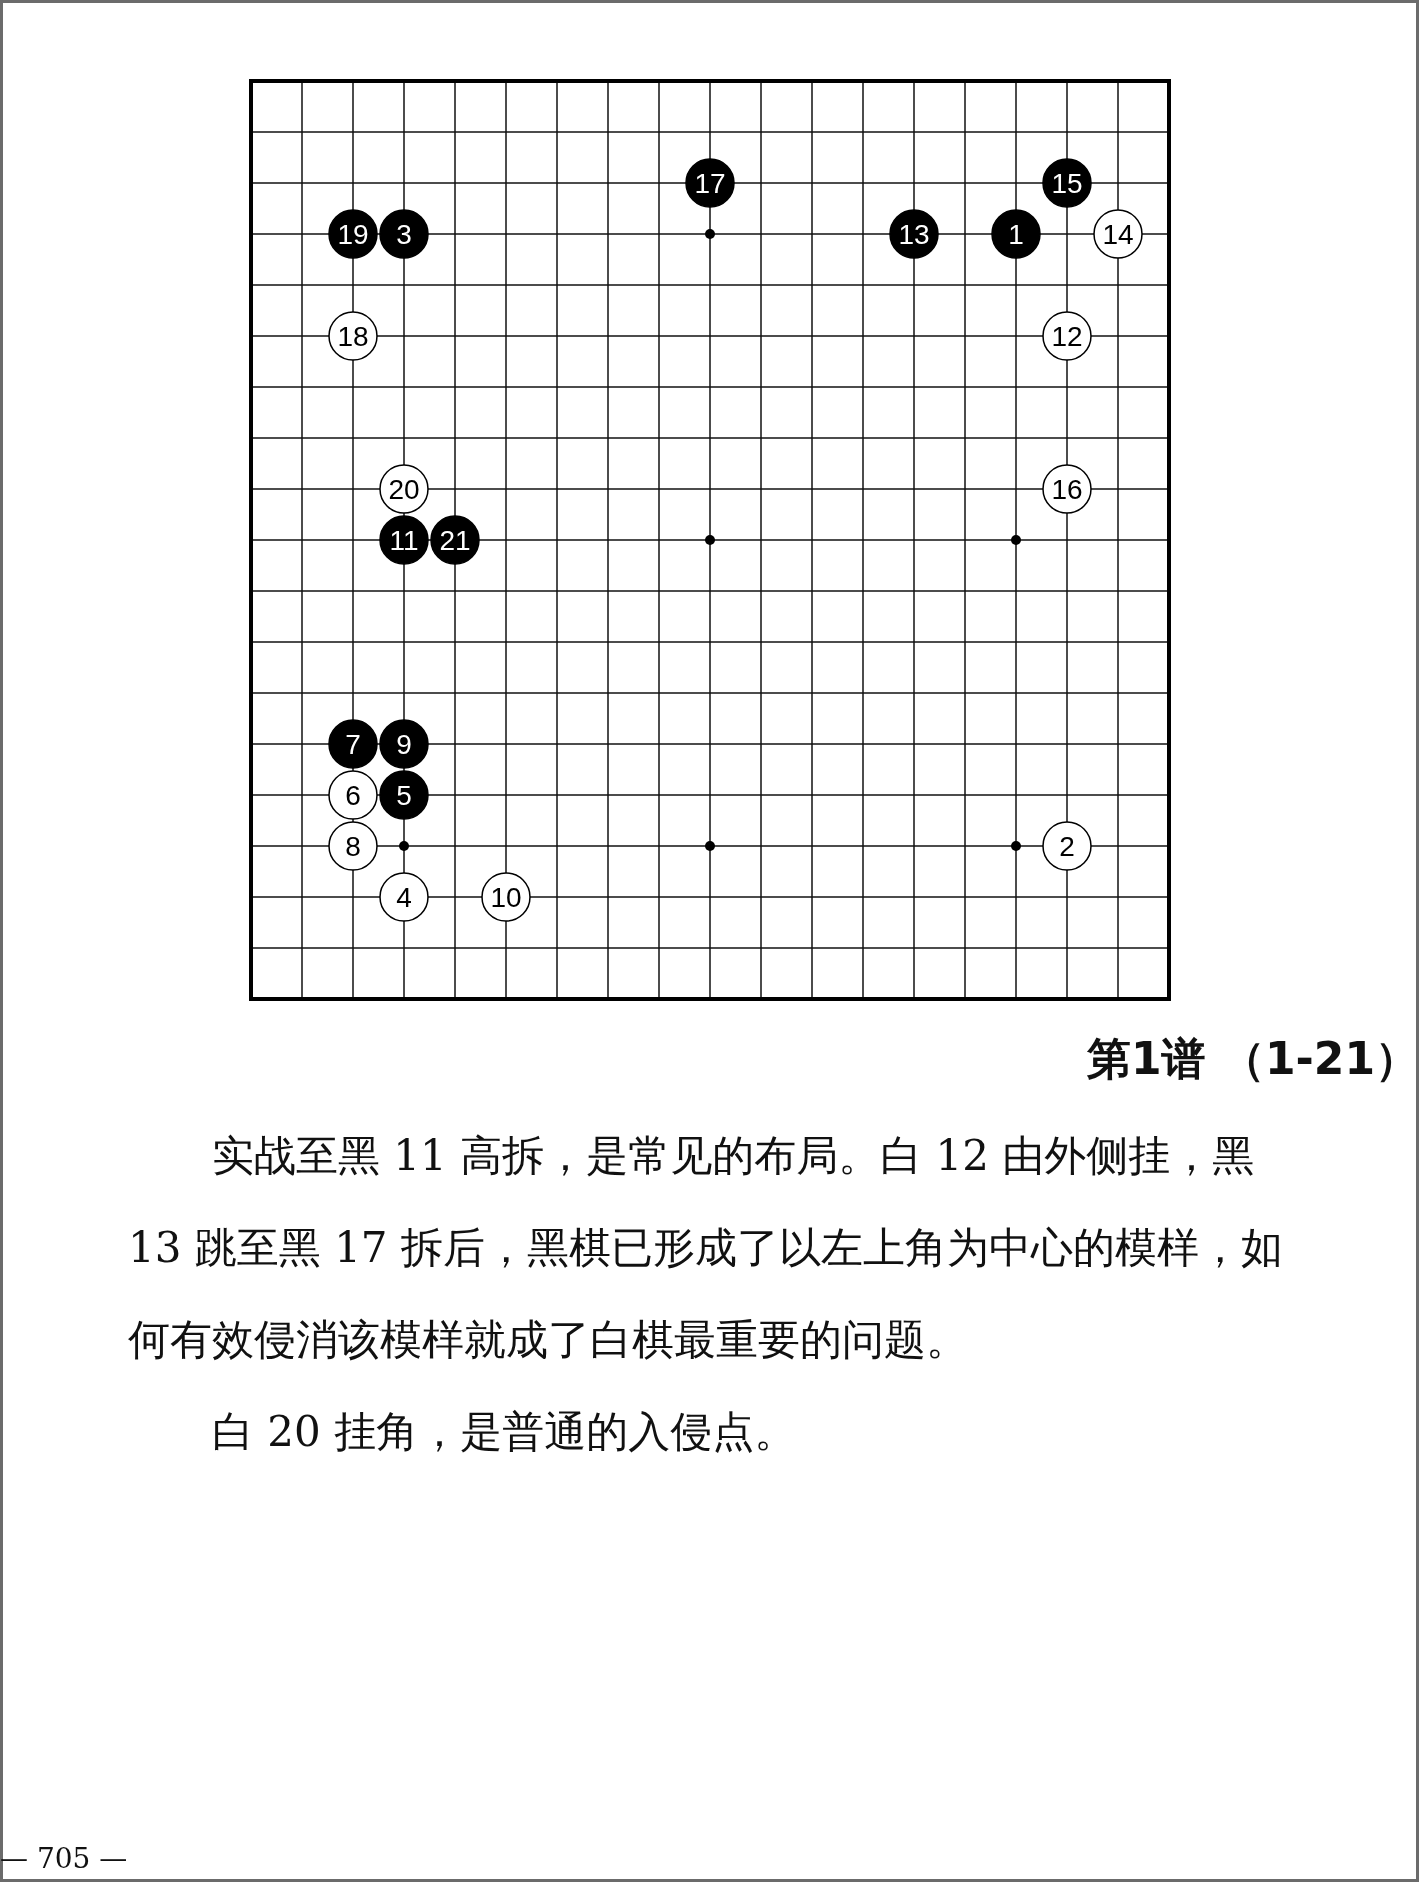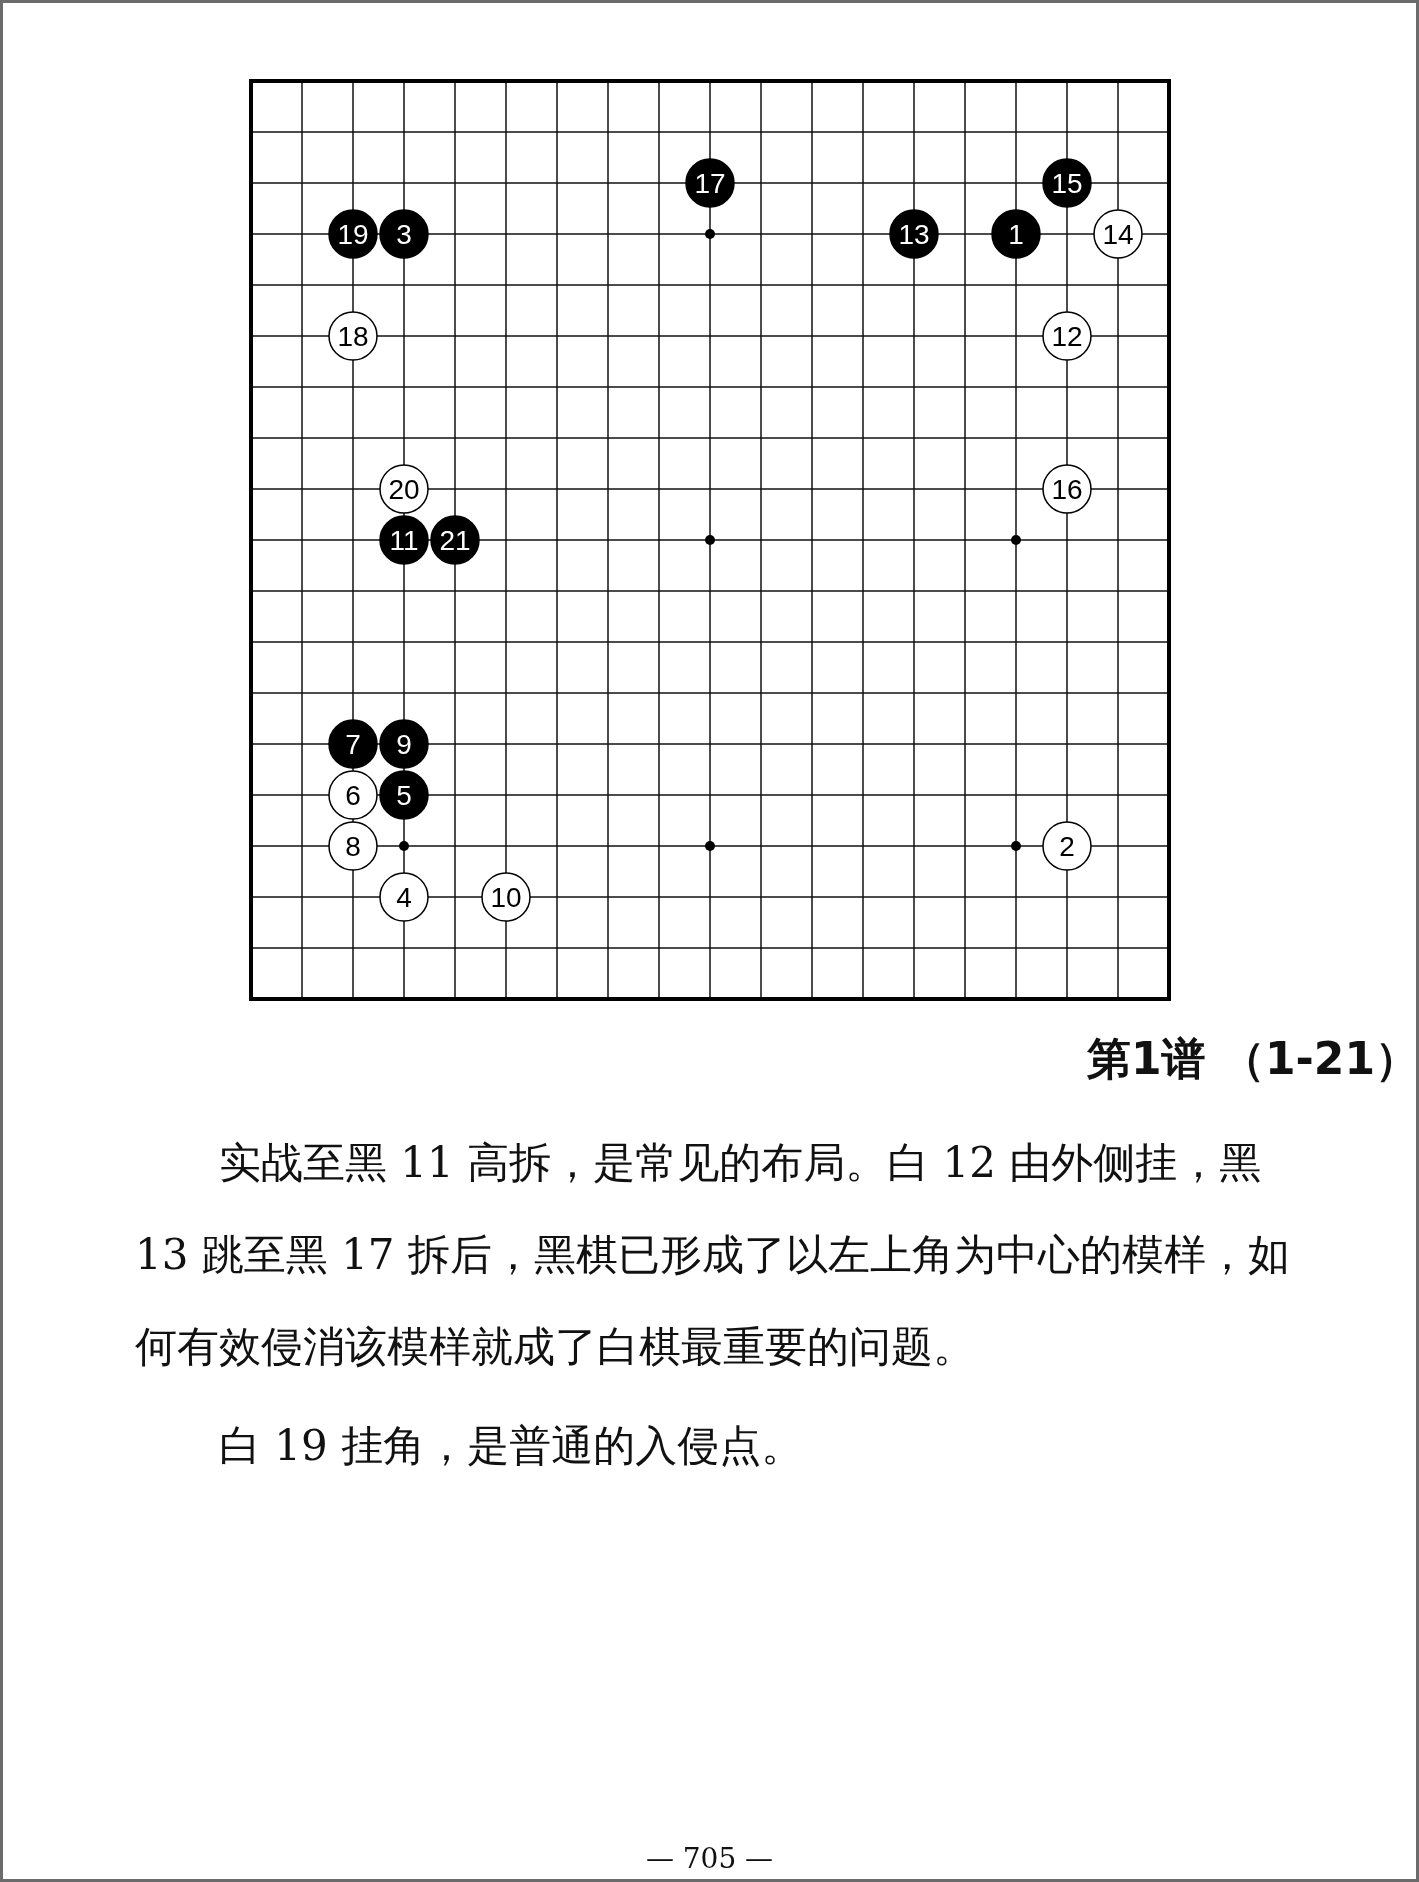--- a/index.html
+++ b/index.html
@@ -1,22 +1,22 @@
 <!DOCTYPE html>
 <html><head>
 <meta charset="utf-8">
 <style>
   html, body { margin: 0; padding: 0; background: #ffffff; }
   body { width: 1419px; height: 1882px; position: relative; font-family: "DejaVu Serif", serif; color: #111; }
   .frame { position: absolute; inset: 0; border: 3px solid #6b6b6b; box-sizing: border-box; }
   .board { position: absolute; left: 0; top: 0; }
   .caption { position: absolute; top: 1030px; left: 0; width: 100%; text-align: right; font-family: "DejaVu Sans", sans-serif; font-size: 44px; font-weight: bold; }
   .body-text { position: absolute; left: 128px; top: 1110px; width: 1170px; font-size: 42px; line-height: 92px; }
-  .body-text p { margin: 7px; text-indent: 2em; }
-  .page-no { position: absolute; top: 1842px; left: 0; width: 100%; text-align: center; font-size: 28px; }
+  .body-text p { margin: 0; text-indent: 2em; }
+  .page-no { position: absolute; top: 1842px; left: 0; width: 100%; text-align: left; font-size: 28px; }
 </style>
 </head>
 <body>
 
 <div class="frame"></div>
 
 <svg class="board" width="1419" height="1020" xmlns="http://www.w3.org/2000/svg">
     <line x1="251" y1="81" x2="1169" y2="81" stroke="#111" stroke-width="1.5"></line>
     <line x1="251" y1="81" x2="251" y2="999" stroke="#111" stroke-width="1.5"></line>
     <line x1="251" y1="132" x2="1169" y2="132" stroke="#111" stroke-width="1.5"></line>
@@ -103,16 +103,16 @@
     <circle cx="404" cy="489" r="24" fill="#fff" stroke="#000" stroke-width="1.5"></circle>
     <text x="404" y="499" text-anchor="middle" font-family="Liberation Sans, sans-serif" font-size="28" fill="#000">20</text>
     <circle cx="455" cy="540" r="24" fill="#000" stroke="#000" stroke-width="1.5"></circle>
     <text x="455" y="550" text-anchor="middle" font-family="Liberation Sans, sans-serif" font-size="28" fill="#fff">21</text>
   </svg>
 
 <div class="caption">第1谱 （1-21）</div>
 
 <div class="body-text">
   <p>实战至黑 11 高拆，是常见的布局。白 12 由外侧挂，黑 13 跳至黑 17 拆后，黑棋已形成了以左上角为中心的模样，如何有效侵消该模样就成了白棋最重要的问题。</p>
-  <p>白 19 挂角，是普通的入侵点。</p>
+  <p>白 20 挂角，是普通的入侵点。</p>
 </div>
 
 <div class="page-no">— 705 —</div>
 
 </body></html>

